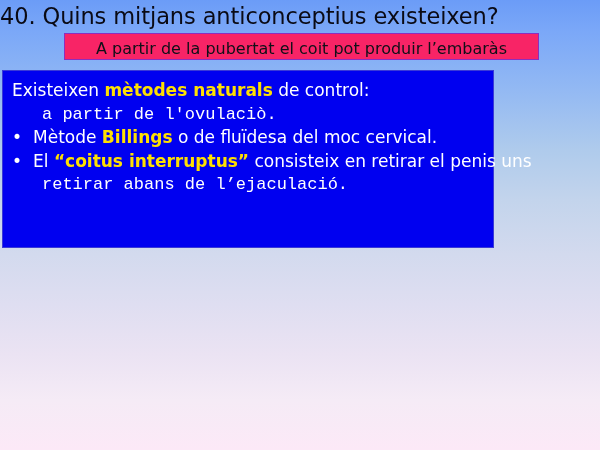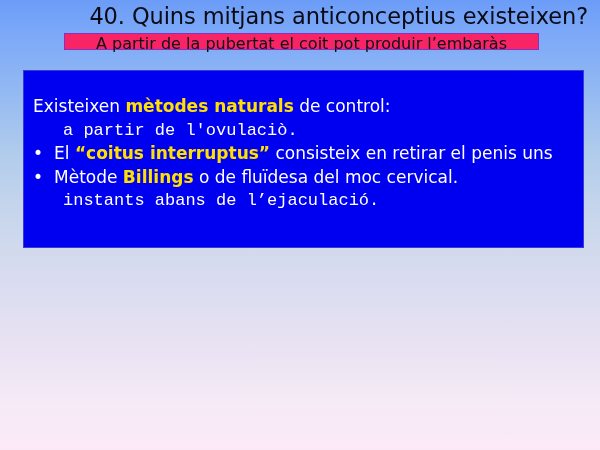--- a/index.html
+++ b/index.html
@@ -29,60 +29,60 @@
       #fce9f7 450px);
     overflow: hidden;
   }
 
   
   #title {
     position: absolute;
     left: 0;
     top: 2px;
     width: 588px;
-    text-align: right;
+    text-align: left;
     font-size: 22.5px;
     line-height: 28px;
     color: #0a0a14;
     letter-spacing: -0.1px;
     white-space: nowrap;
   }
 
   
   #subtitle-banner {
     position: absolute;
     left: 64px;
     top: 33px;
     width: 475px;
-    height: 17px;
+    height: 27px;
     background: #f82466;
     border: 1px solid #8b2fbf;
     box-sizing: border-box;
     display: flex;
-    align-items: flex-start;
+    align-items: flex-end;
     justify-content: center;
   }
   #subtitle-text {
     font-size: 16px;
     line-height: 20px;
     color: #101018;
     white-space: nowrap;
   }
 
   
   #content-box {
     position: absolute;
-    left: 23px;
+    left: 2px;
     top: 70px;
-    width: 561px;
+    width: 492px;
     height: 178px;
     background: #0000f0;
     border: 1px solid #3a3ad6;
     box-sizing: border-box;
-    padding: 24px 0 0 0;
+    padding: 8px 0 0 0;
   }
   .line {
     color: #ffffff;
     font-size: 17px;
     line-height: 23.5px;
     white-space: nowrap;
     position: relative;
   }
   .line.intro {
     padding-left: 9px;
@@ -131,22 +131,22 @@
   <div id="content-box">
 
     <div class="line intro">
       <span>Existeixen </span><b class="hl">mètodes naturals</b><span> de control:</span>
     </div>
 
 
     <div class="line cont">a partir de l'ovulaciò.</div>
 
     <div class="line bullet-row">
-      <span class="bullet">•</span><span class="btext"><span>El </span><b class="hl">“coitus interruptus”</b><span> consisteix en retirar el penis uns</span></span>
+      <span class="bullet">•</span><span class="btext"><span>Mètode </span><b class="hl">Billings</b><span> o de fluïdesa del moc cervical.</span></span>
     </div>
 
     <div class="line bullet-row">
-      <span class="bullet">•</span><span class="btext"><span>Mètode </span><b class="hl">Billings</b><span> o de fluïdesa del moc cervical.</span></span>
+      <span class="bullet">•</span><span class="btext"><span>El </span><b class="hl">“coitus interruptus”</b><span> consisteix en retirar el penis uns</span></span>
     </div>
-    <div class="line cont">instants abans de l’ejaculació.</div>
+    <div class="line cont">retirar abans de l’ejaculació.</div>
 
   </div>
 </div>
 
 </body></html>

